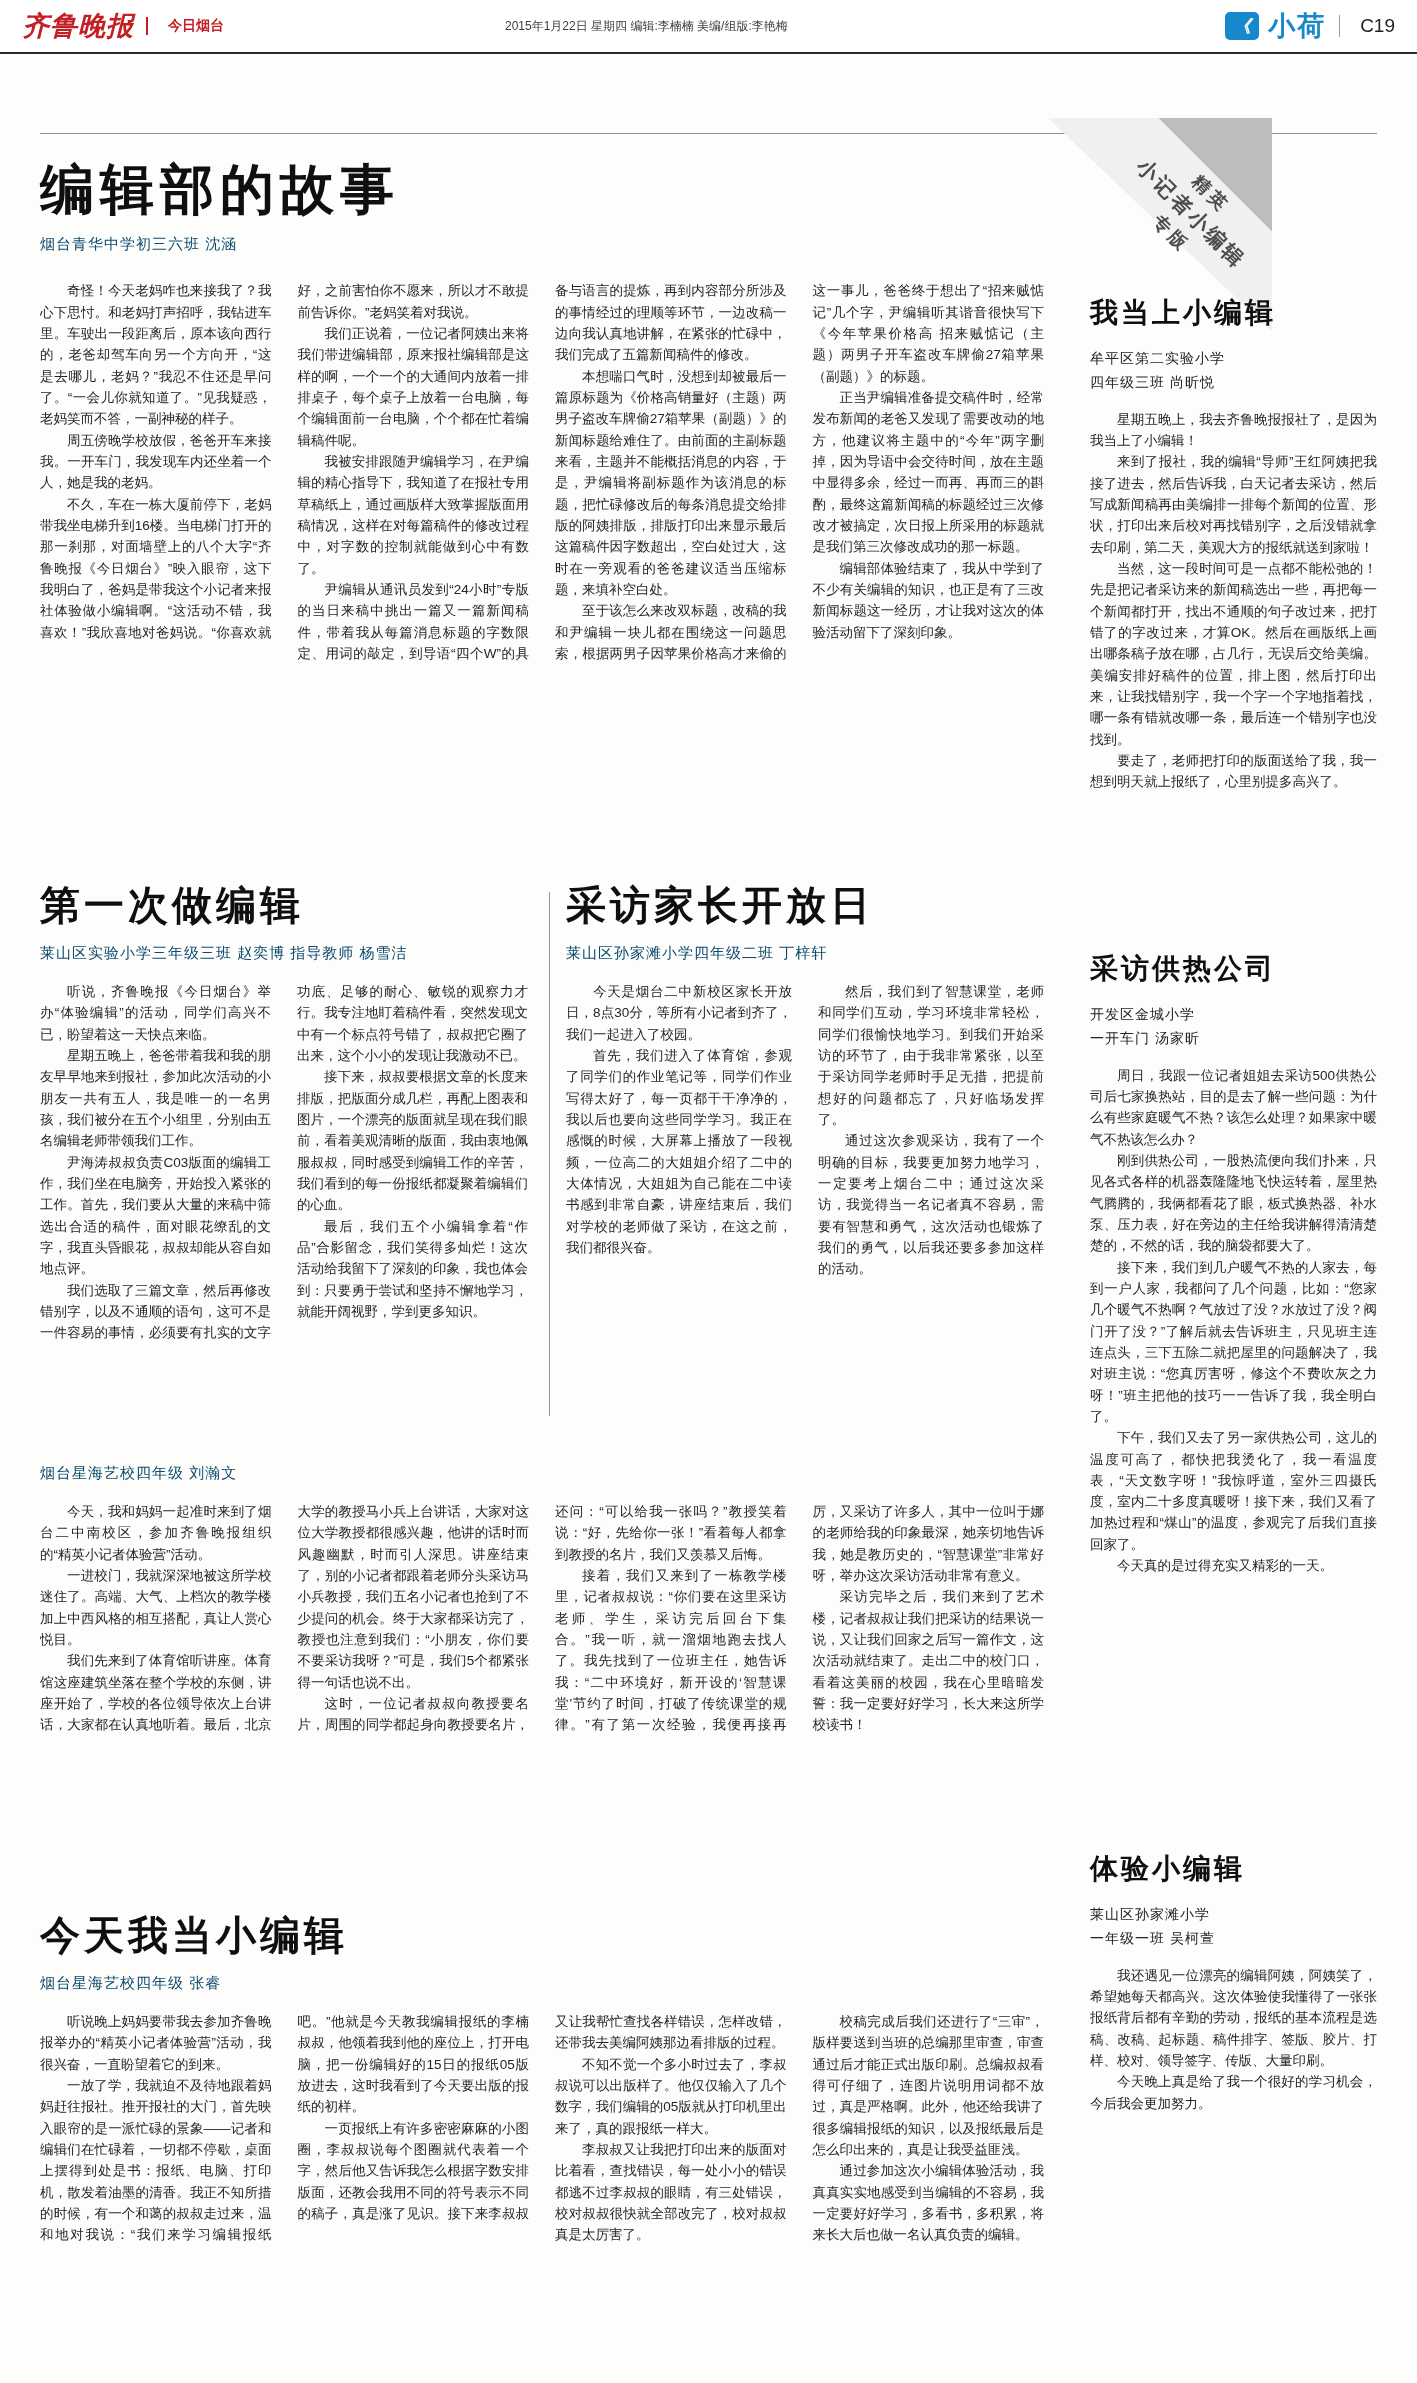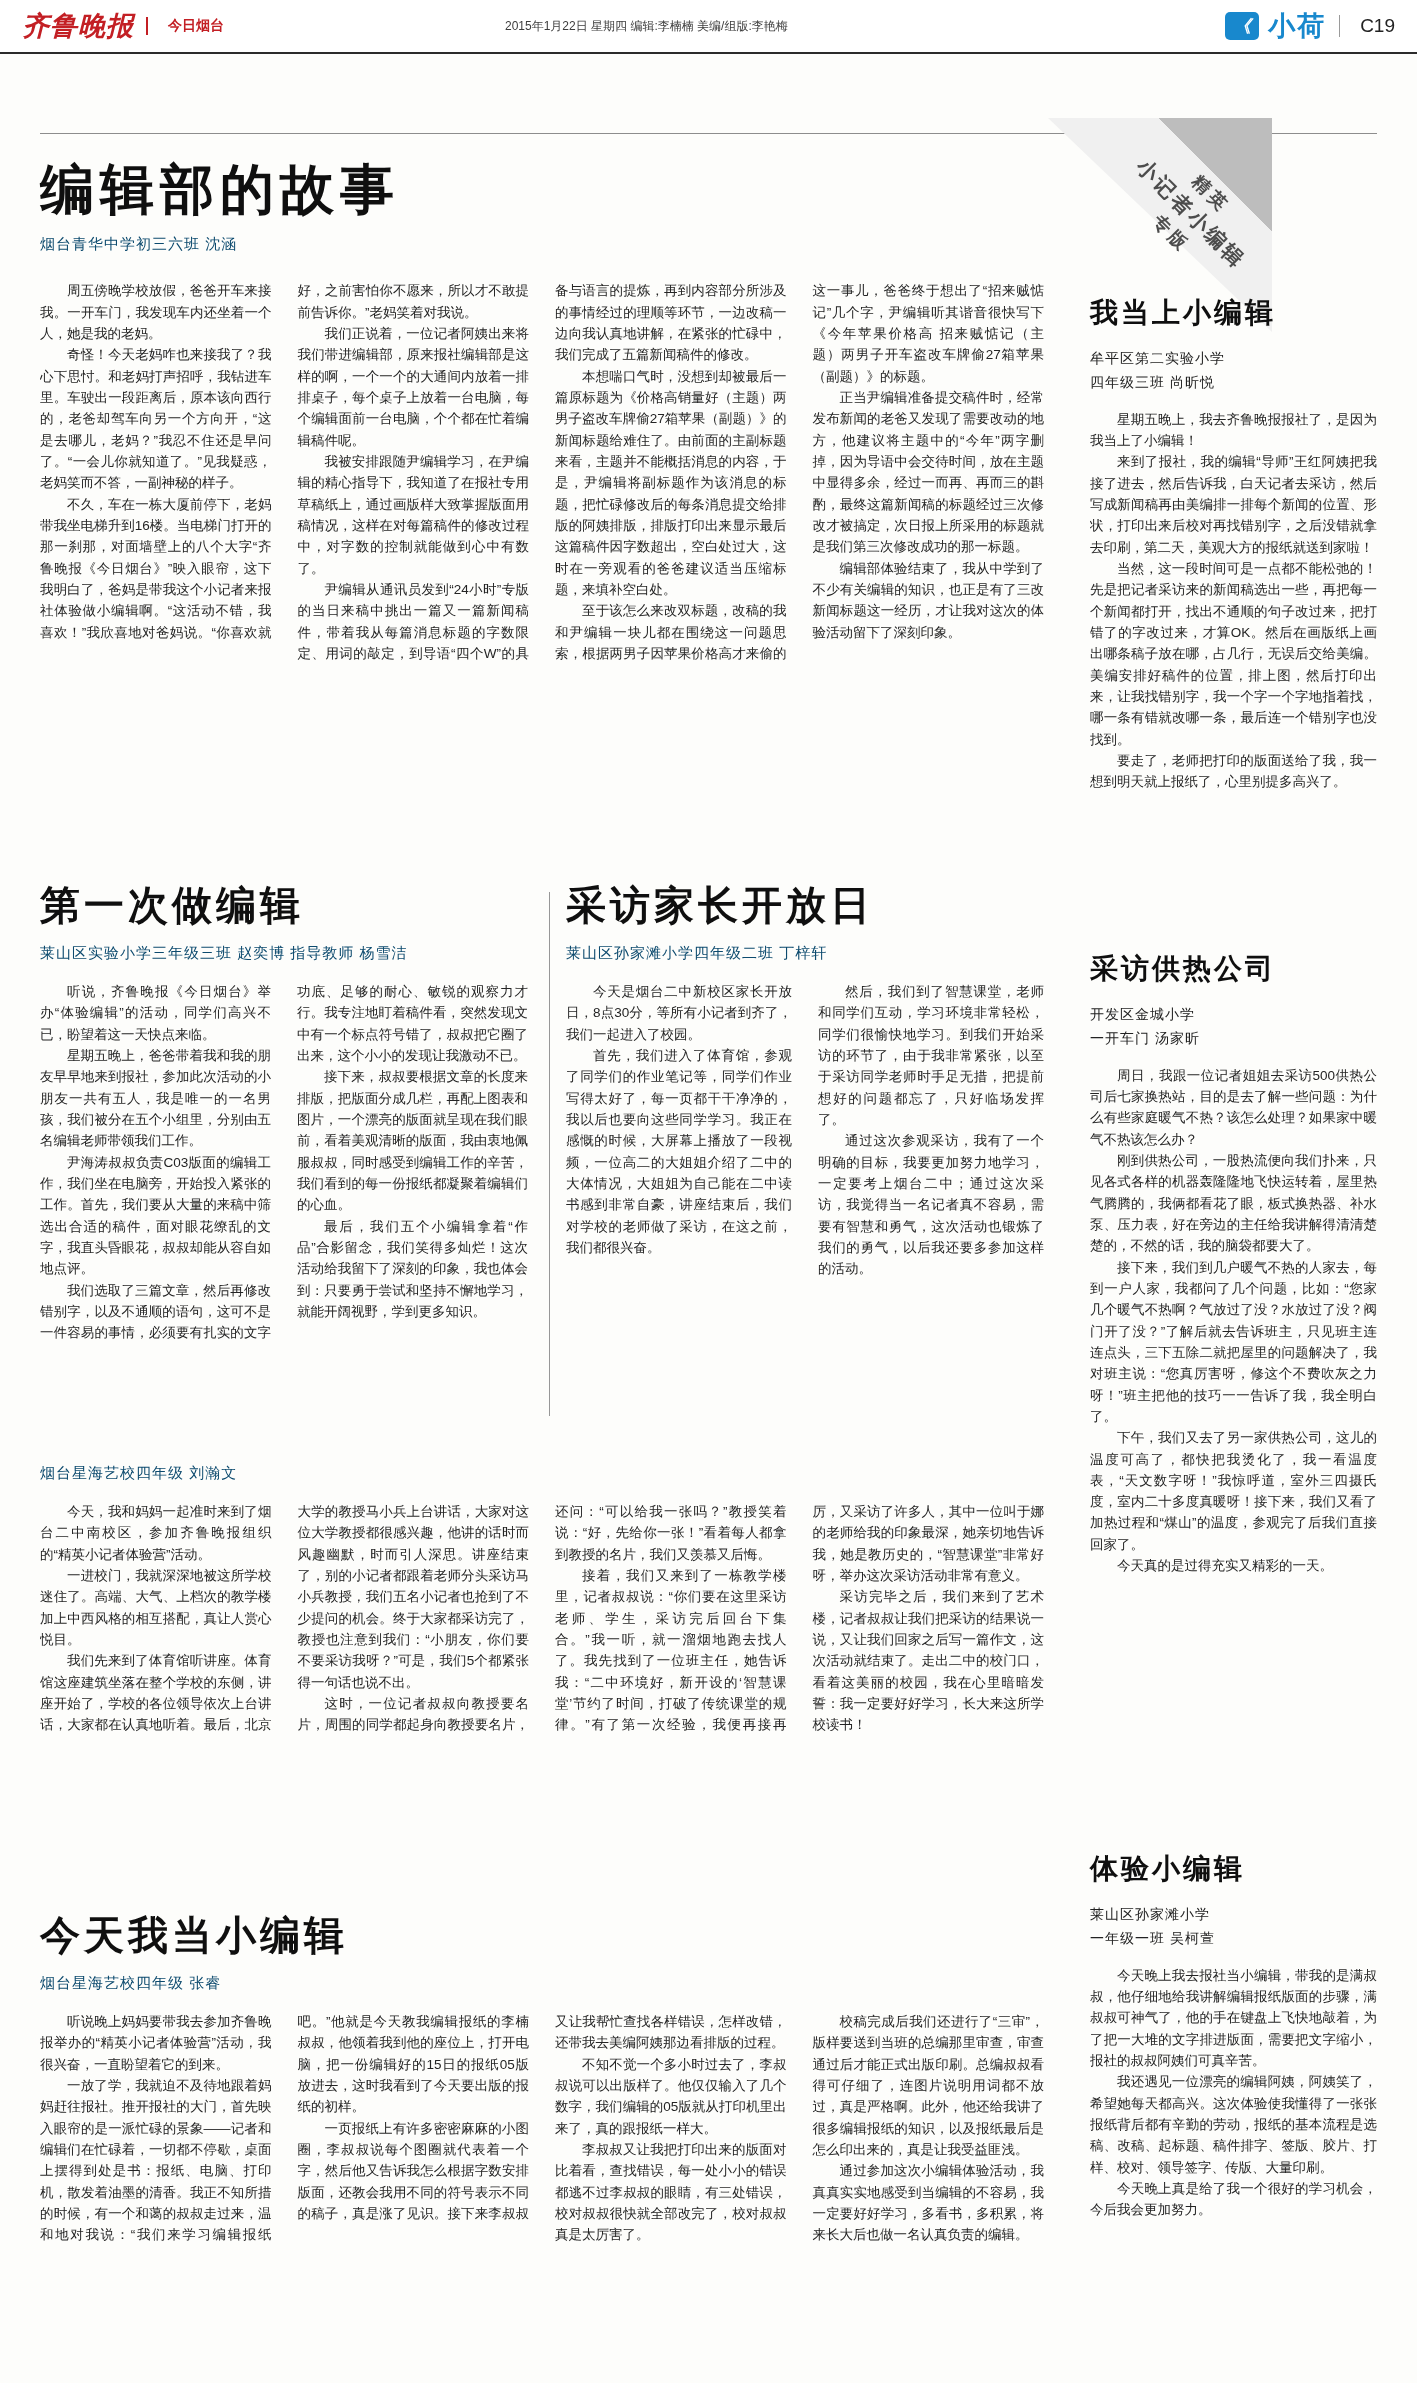--- a/index.html
+++ b/index.html
@@ -93,22 +93,22 @@
       <div class="banner-l1">精英</div>
       <div class="banner-l2">小记者小编辑</div>
       <div class="banner-l3">专版</div>
     </div>
   </div>
 
   <section class="article" id="art-bianjibu">
     <h1 class="a-title-xl">编辑部的故事</h1>
     <div class="byline">烟台青华中学初三六班 沈涵</div>
     <div class="body cols-4">
+        <p>奇怪！今天老妈咋也来接我了？我心下思忖。和老妈打声招呼，我钻进车里。车驶出一段距离后，原本该向西行的，老爸却驾车向另一个方向开，“这是去哪儿，老妈？”我忍不住还是早问了。“一会儿你就知道了。”见我疑惑，老妈笑而不答，一副神秘的样子。</p>
         <p>周五傍晚学校放假，爸爸开车来接我。一开车门，我发现车内还坐着一个人，她是我的老妈。</p>
-        <p>奇怪！今天老妈咋也来接我了？我心下思忖。和老妈打声招呼，我钻进车里。车驶出一段距离后，原本该向西行的，老爸却驾车向另一个方向开，“这是去哪儿，老妈？”我忍不住还是早问了。“一会儿你就知道了。”见我疑惑，老妈笑而不答，一副神秘的样子。</p>
         <p>不久，车在一栋大厦前停下，老妈带我坐电梯升到16楼。当电梯门打开的那一刹那，对面墙壁上的八个大字“齐鲁晚报《今日烟台》”映入眼帘，这下我明白了，爸妈是带我这个小记者来报社体验做小编辑啊。“这活动不错，我喜欢！”我欣喜地对爸妈说。“你喜欢就好，之前害怕你不愿来，所以才不敢提前告诉你。”老妈笑着对我说。</p>
         <p>我们正说着，一位记者阿姨出来将我们带进编辑部，原来报社编辑部是这样的啊，一个一个的大通间内放着一排排桌子，每个桌子上放着一台电脑，每个编辑面前一台电脑，个个都在忙着编辑稿件呢。</p>
         <p>我被安排跟随尹编辑学习，在尹编辑的精心指导下，我知道了在报社专用草稿纸上，通过画版样大致掌握版面用稿情况，这样在对每篇稿件的修改过程中，对字数的控制就能做到心中有数了。</p>
         <p>尹编辑从通讯员发到“24小时”专版的当日来稿中挑出一篇又一篇新闻稿件，带着我从每篇消息标题的字数限定、用词的敲定，到导语“四个W”的具备与语言的提炼，再到内容部分所涉及的事情经过的理顺等环节，一边改稿一边向我认真地讲解，在紧张的忙碌中，我们完成了五篇新闻稿件的修改。</p>
         <p>本想喘口气时，没想到却被最后一篇原标题为《价格高销量好（主题）两男子盗改车牌偷27箱苹果（副题）》的新闻标题给难住了。由前面的主副标题来看，主题并不能概括消息的内容，于是，尹编辑将副标题作为该消息的标题，把忙碌修改后的每条消息提交给排版的阿姨排版，排版打印出来显示最后这篇稿件因字数超出，空白处过大，这时在一旁观看的爸爸建议适当压缩标题，来填补空白处。</p>
         <p>至于该怎么来改双标题，改稿的我和尹编辑一块儿都在围绕这一问题思索，根据两男子因苹果价格高才来偷的这一事儿，爸爸终于想出了“招来贼惦记”几个字，尹编辑听其谐音很快写下《今年苹果价格高 招来贼惦记（主题）两男子开车盗改车牌偷27箱苹果（副题）》的标题。</p>
         <p>正当尹编辑准备提交稿件时，经常发布新闻的老爸又发现了需要改动的地方，他建议将主题中的“今年”两字删掉，因为导语中会交待时间，放在主题中显得多余，经过一而再、再而三的斟酌，最终这篇新闻稿的标题经过三次修改才被搞定，次日报上所采用的标题就是我们第三次修改成功的那一标题。</p>
         <p>编辑部体验结束了，我从中学到了不少有关编辑的知识，也正是有了三改新闻标题这一经历，才让我对这次的体验活动留下了深刻印象。</p>
       </div>
   </section>
@@ -194,19 +194,18 @@
       </div>
   </section>
 
   <section class="article" id="art-tiyan">
     <h3 class="a-title-md">体验小编辑</h3>
     <div class="rc-school">
       <div>莱山区孙家滩小学</div>
       <div>一年级一班 吴柯萱</div>
     </div>
     <div class="body">
-        <p>今天晚上我去报社当小编辑，带我的是满叔叔，他仔细地给我讲解编辑报纸版面的步骤，满叔叔可神气了，他的手在键盘上飞快地敲着，为了把一大堆的文字排进版面，需要把文字缩小，报社的叔叔阿姨们可真辛苦。</p>
         <p>我还遇见一位漂亮的编辑阿姨，阿姨笑了，希望她每天都高兴。这次体验使我懂得了一张张报纸背后都有辛勤的劳动，报纸的基本流程是选稿、改稿、起标题、稿件排字、签版、胶片、打样、校对、领导签字、传版、大量印刷。</p>
         <p>今天晚上真是给了我一个很好的学习机会，今后我会更加努力。</p>
       </div>
   </section>
 
 </div>
 
 </body></html>

